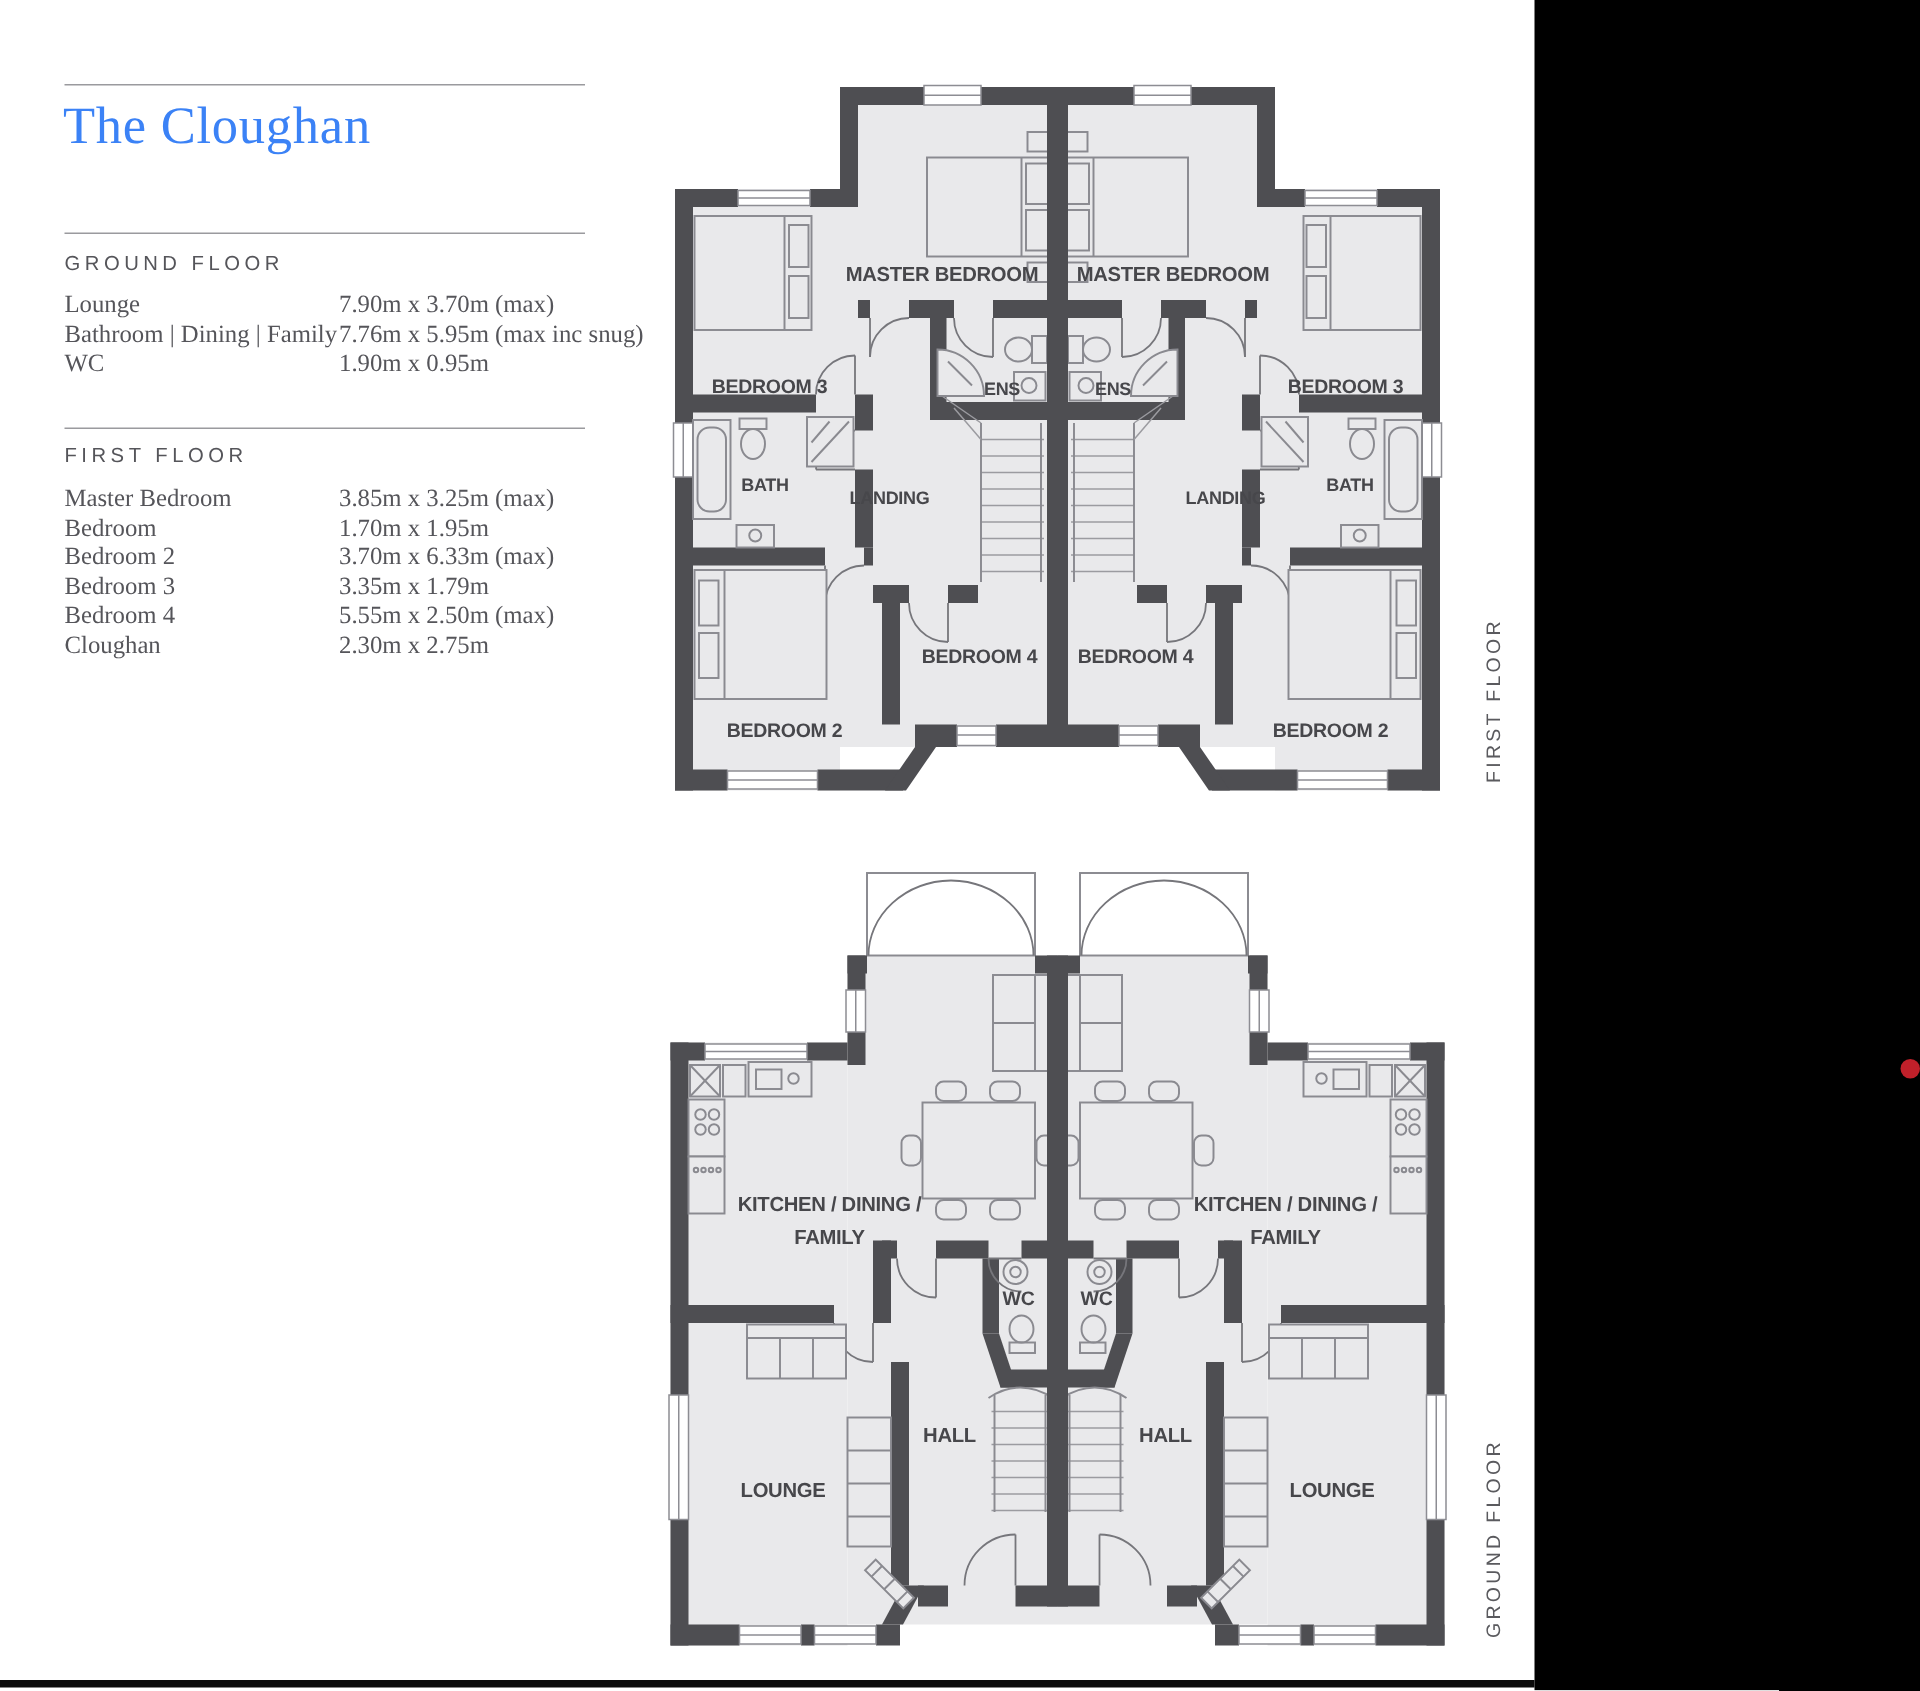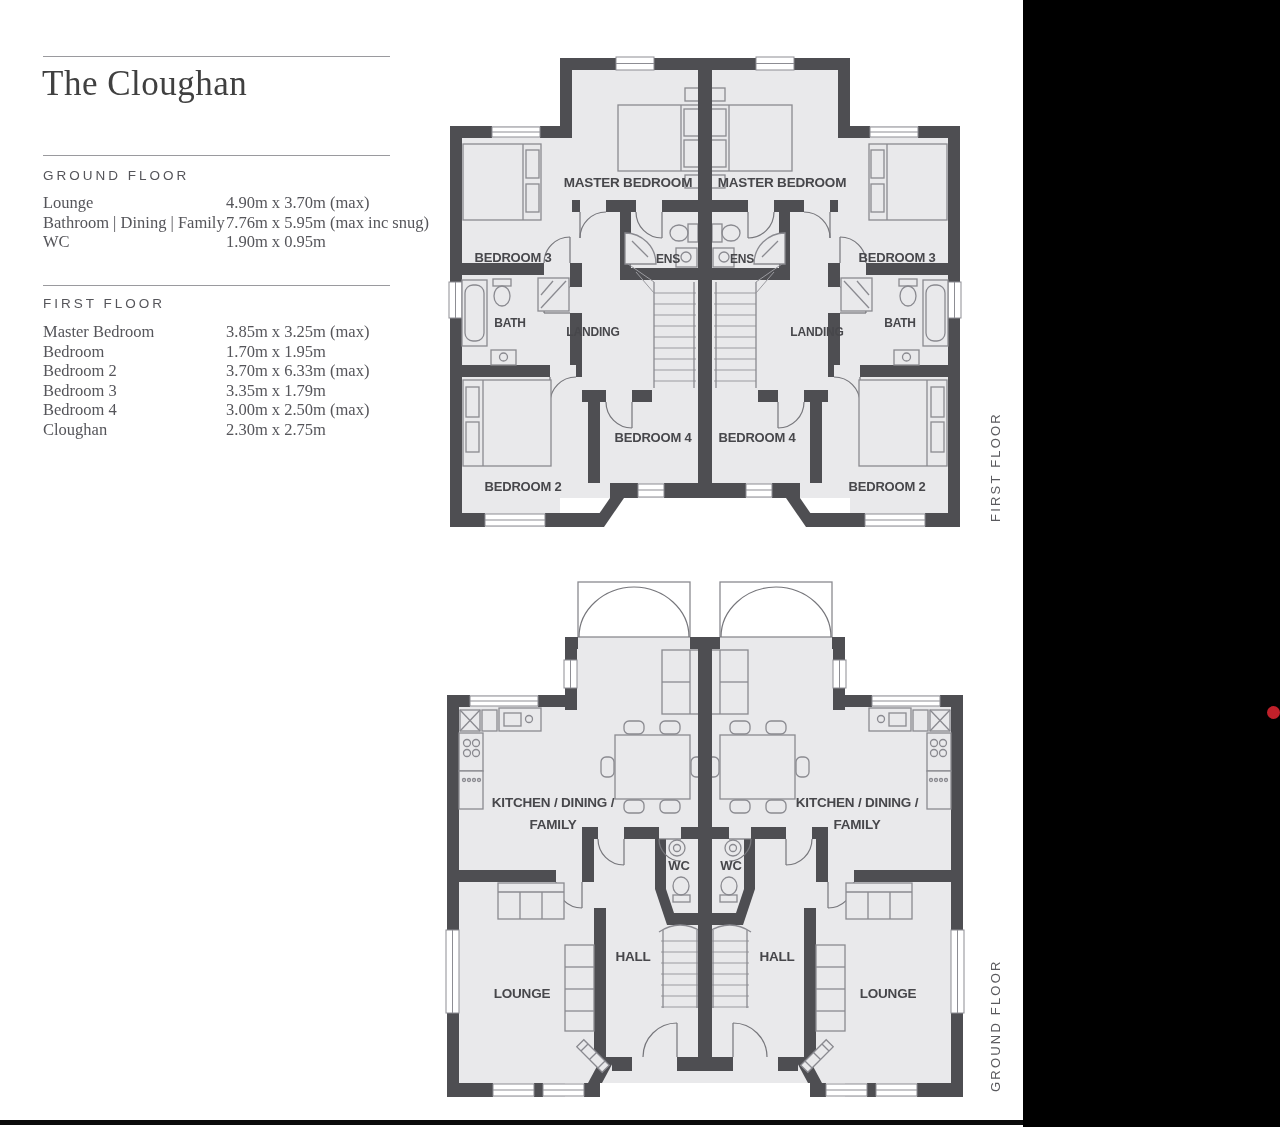--- a/index.html
+++ b/index.html
@@ -1,21 +1,21 @@
 <!DOCTYPE html>
 <html><head>
 <meta charset="utf-8">
 <style>
   html,body{margin:0;padding:0;background:#ffffff;}
   #stage{position:relative;width:1280px;height:1127px;background:#ffffff;overflow:hidden;
          font-family:"Liberation Sans",sans-serif;}
   
   .rule{position:absolute;height:1px;background:#9a9a9e;}
   #title{position:absolute;left:42px;top:64px;font-family:"Liberation Serif",serif;
-         font-size:35px;color:#404040;letter-spacing:0.5px;}
+         font-size:35px;color:#3b82f6;letter-spacing:0.5px;}
   .sec-heading{position:absolute;left:43px;font-size:13.5px;letter-spacing:3px;color:#55555a;}
   .dim-table{position:absolute;left:43px;display:grid;grid-template-columns:183px auto;
              grid-auto-rows:19.6px;font-family:"Liberation Serif",serif;font-size:16.5px;
              color:#55555a;white-space:nowrap;}
   
   .plan{position:absolute;}
   .wall{fill:#4e4e52;}
   .floor{fill:#e9e9eb;}
   .furn{fill:none;stroke:#8a8a90;stroke-width:1.3;}
   .furnf{fill:#e9e9eb;stroke:#8a8a90;stroke-width:1.3;}
@@ -38,40 +38,40 @@
 
 <div id="stage">
 
   <div class="rule" style="left:43px;top:56px;width:347px;"></div>
   <div id="title">The Cloughan</div>
   <div class="rule" style="left:43px;top:155px;width:347px;"></div>
 
   <div class="sec-heading" style="top:168px;">GROUND FLOOR</div>
   <div class="dim-table" style="top:193px;">
     <span>Lounge</span>
-    <span>4.90m x 3.70m (max)</span>
+    <span>7.90m x 3.70m (max)</span>
     <span>Bathroom | Dining | Family</span>
     <span>7.76m x 5.95m (max inc snug)</span>
     <span>WC</span>
     <span>1.90m x 0.95m</span>
   </div>
 
   <div class="rule" style="left:43px;top:285px;width:347px;"></div>
   <div class="sec-heading" style="top:296px;">FIRST FLOOR</div>
   <div class="dim-table" style="top:322px;">
     <span>Master Bedroom</span>
     <span>3.85m x 3.25m (max)</span>
     <span>Bedroom</span>
     <span>1.70m x 1.95m</span>
     <span>Bedroom 2</span>
     <span>3.70m x 6.33m (max)</span>
     <span>Bedroom 3</span>
     <span>3.35m x 1.79m</span>
     <span>Bedroom 4</span>
-    <span>3.00m x 2.50m (max)</span>
+    <span>5.55m x 2.50m (max)</span>
     <span>Cloughan</span>
     <span>2.30m x 2.75m</span>
   </div>
 
   <svg class="plan" style="left:438px;top:50px;" width="534" height="485" viewBox="0 0 534 485">
 
     <g>
       <rect class="floor" x="122" y="8" width="290" height="440"></rect>
       <rect class="floor" x="12" y="76" width="110" height="401"></rect>
       <rect class="floor" x="412" y="76" width="110" height="401"></rect>

